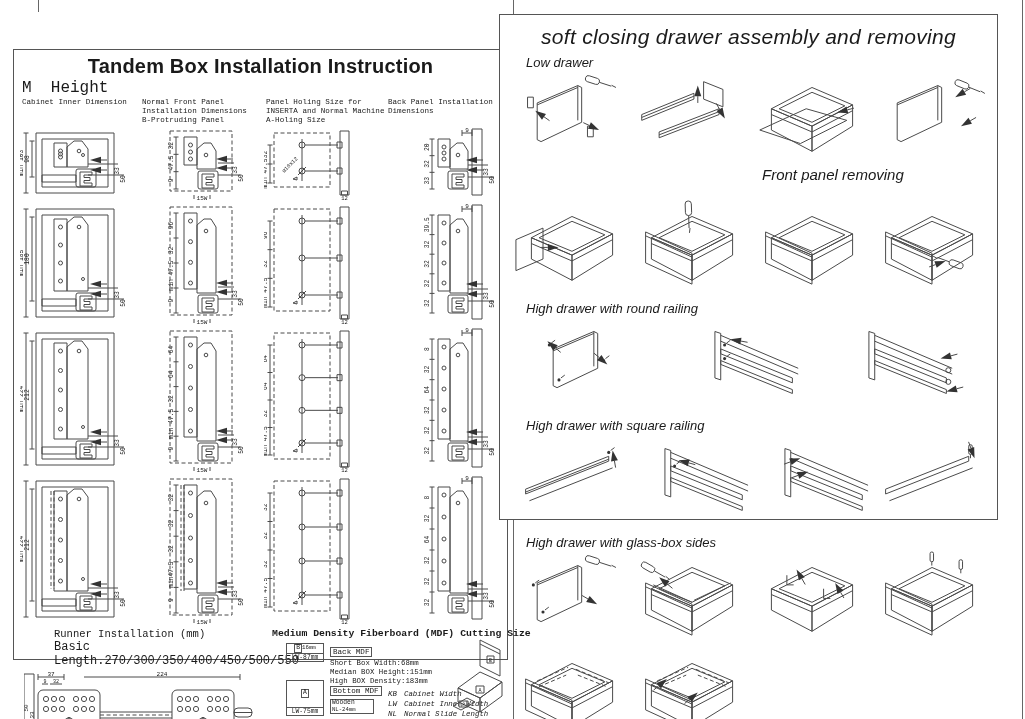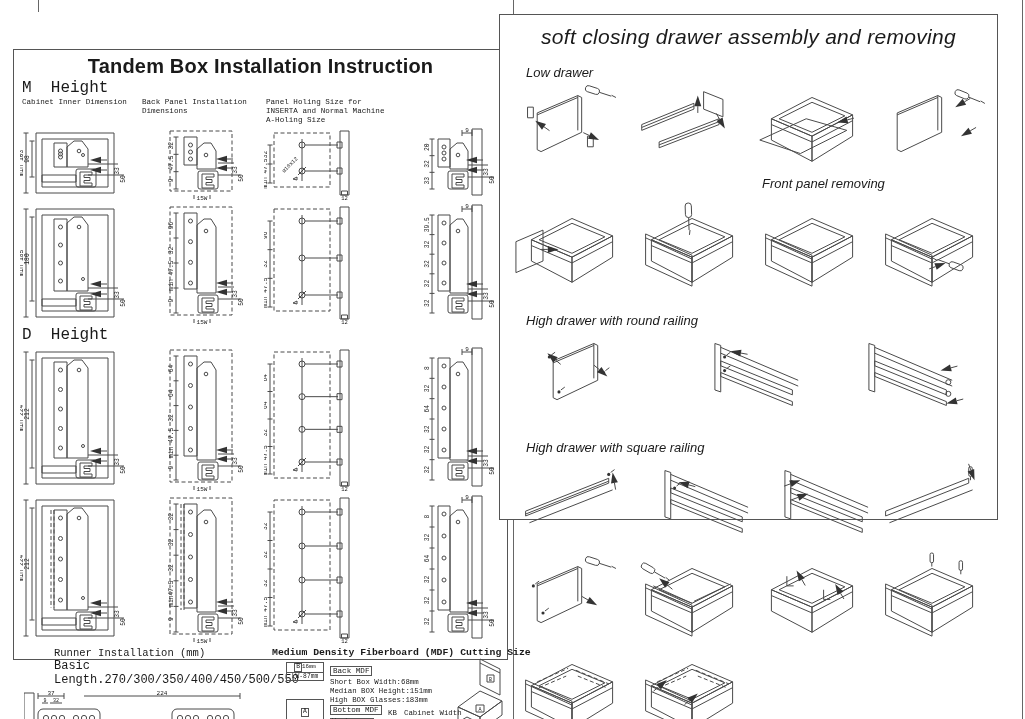--- a/index.html
+++ b/index.html
@@ -28,50 +28,53 @@
   .runner .t1{font-size:10.5px;margin-left:30px;}
   .runner .t2{font-size:12px;margin-left:30px;}
   .mdf{position:relative;width:236px;height:96px;font-family:"Liberation Mono",monospace;}
   .mdf-title{font-weight:bold;font-size:9.8px;white-space:nowrap;}
   .abs{position:absolute;}
   .boxed{border:1px solid #555;padding:0 2px;display:inline-block;}
   .mini{border:1px solid #555;font-size:6.3px;text-align:center;}
   .mini .cellrow{border-top:1px solid #555;}
   .tinybox{border:1px solid #555;font-size:6.3px;padding:0 1px;display:inline-block;line-height:1.1;}
   .mdf-lines{font-size:7.4px;line-height:1.25;white-space:nowrap;}
-  .legend-row{font-size:7.4px;white-space:nowrap;line-height:1.35;}
+  .legend-row{font-size:7.4px;white-space:nowrap;line-height:1.35;font-style:italic;}
   .legend-row .ab{display:inline-block;width:16px;}
 
   
   .rp-title{font-size:21px;font-weight:normal;text-align:center;margin:10px 0 4px 0;letter-spacing:.3px;}
-  .fig-label{font-size:13px;margin:16px 0 0 26px;}
-  .fig-sublabel{font-size:13px;margin:0 0 10px 262px;}
+  .fig-label{font-size:13px;margin:6px 0 0 26px;}
+  .fig-sublabel{font-size:15px;margin:0 0 16px 262px;}
   .fig-row{display:flex;gap:4px;padding-left:14px;align-items:flex-start;}
   .fig{flex:0 0 auto;}
 </style>
 </head>
 <body>
 
 <div class="page">
   <div class="mark" style="left:38px;top:0;width:1px;height:12px;"></div>
   <div class="mark" style="left:513px;top:0;width:1px;height:719px;"></div>
   <div class="mark" style="left:1022px;top:0;width:1px;height:719px;"></div>
 
   <section class="panel panel-left">
     <h1 class="lp-title">Tandem Box Installation Instruction</h1>
 
     <div class="sec-label">M  Height</div>
 
     <div class="headers">
       <div class="colhead">Cabinet Inner Dimension</div>
-      <div class="colhead">Back Panel Installation
-Dimensions</div>
+      <div class="colhead">Normal Front Panel
+Installation Dimensions
+B-Protruding Panel</div>
       <div class="colhead">Panel Holing Size for
 INSERTA and Normal Machine
 A-Holing Size</div>
+      <div class="colhead">Back Panel Installation
+Dimensions</div>
     </div>
     <div class="diag-row" id="lrow0">
         <div class="cell">
           <svg class="ln" viewBox="0 0 112 76" width="112" height="76">
             <rect x="16" y="8" width="78" height="60"></rect>
             <rect x="22" y="14" width="66" height="48"></rect>
             <rect x="34" y="18" width="13" height="24"></rect>
             <circle cx="40.5" cy="26" r="2"></circle>
             <circle cx="40.5" cy="29" r="2"></circle>
             <circle cx="40.5" cy="32" r="2"></circle>
@@ -306,21 +309,20 @@
             <text x="102" y="95" font-size="6.3" text-anchor="middle" transform="rotate(-90 102 95)">33</text>
             <text x="108" y="103" font-size="6.3" text-anchor="middle" transform="rotate(-90 108 103)">50</text>
             <path class="f" d="M80 83 l11 -3.2 v6.4 Z"></path>
             <line x1="91" y1="83" x2="97" y2="83"></line>
             <path class="f" d="M80 93 l11 -3.2 v6.4 Z"></path>
             <line x1="91" y1="93" x2="97" y2="93"></line>
           </svg>
         </div>
       </div>
 
-    <div class="sec-label">D  Height</div>
     <div class="diag-row" id="lrow2">
         <div class="cell">
           <svg class="ln" viewBox="0 0 112 148" width="112" height="148">
             <rect x="16" y="8" width="78" height="132"></rect>
             <rect x="22" y="14" width="66" height="120"></rect>
             <rect x="34" y="18" width="13" height="96"></rect>
             <circle cx="40.5" cy="26" r="2"></circle>
             <circle cx="40.5" cy="45.5" r="2"></circle>
             <circle cx="40.5" cy="65" r="2"></circle>
             <circle cx="40.5" cy="84.5" r="2"></circle>
@@ -659,21 +661,21 @@
 
         <div class="abs mini" style="left:14px;top:15px;width:36px;">
           <div><span class="tinybox">B</span><span style="font-size:5.8px;">16mm</span></div>
           <div class="cellrow">LW-87mm</div>
         </div>
 
         <div class="abs" style="left:58px;top:13px;">
           <span class="boxed" style="font-size:7.6px;">Back MDF</span>
           <div class="mdf-lines">Short Box Width:68mm</div>
           <div class="mdf-lines">Median BOX Height:151mm</div>
-          <div class="mdf-lines">High BOX Glasses:183mm</div>
+          <div class="mdf-lines">High BOX Density:183mm</div>
         </div>
 
         <div class="abs mini" style="left:14px;top:52px;width:36px;">
           <div style="height:26px;display:flex;align-items:center;justify-content:center;">
               <span class="tinybox">A</span>
             </div>
           <div class="cellrow">LW-75mm</div>
         </div>
 
         <div class="abs" style="left:58px;top:52px;">
@@ -948,20 +950,21 @@
               <g transform="translate(98 12)">
                 <rect x="0" y="0" width="3.6" height="10" rx="1.6"></rect>
                 <line x1="1.8" y1="10" x2="1.8" y2="14"></line>
               </g>
               <g transform="translate(104 26) rotate(-110)">
                 <path class="f" d="M0 0 L11 3.6 V-3.6 Z"></path>
                 <line x1="11" y1="0" x2="18" y2="0"></line>
               </g>
             </svg></div>
         </div>
+        <div class="fig-label">High drawer with glass-box sides</div>
         <div class="fig-row">
           <div class="fig"><svg class="ln" viewBox="0 0 120 95" width="116" height="92">
               <polygon points="24,34 66,16 70,18 70,54 28,74 24,72"></polygon>
               <line x1="24" y1="36" x2="66" y2="18"></line>
               <line x1="66" y1="16" x2="66" y2="52"></line>
               <g transform="translate(74 8) rotate(18)">
                 <rect x="0" y="-3.2" width="15" height="6.4" rx="3"></rect>
                 <line x1="15" y1="0" x2="28" y2="0"></line>
                 <line x1="28" y1="-1" x2="33" y2="-0.2"></line>
               </g>

